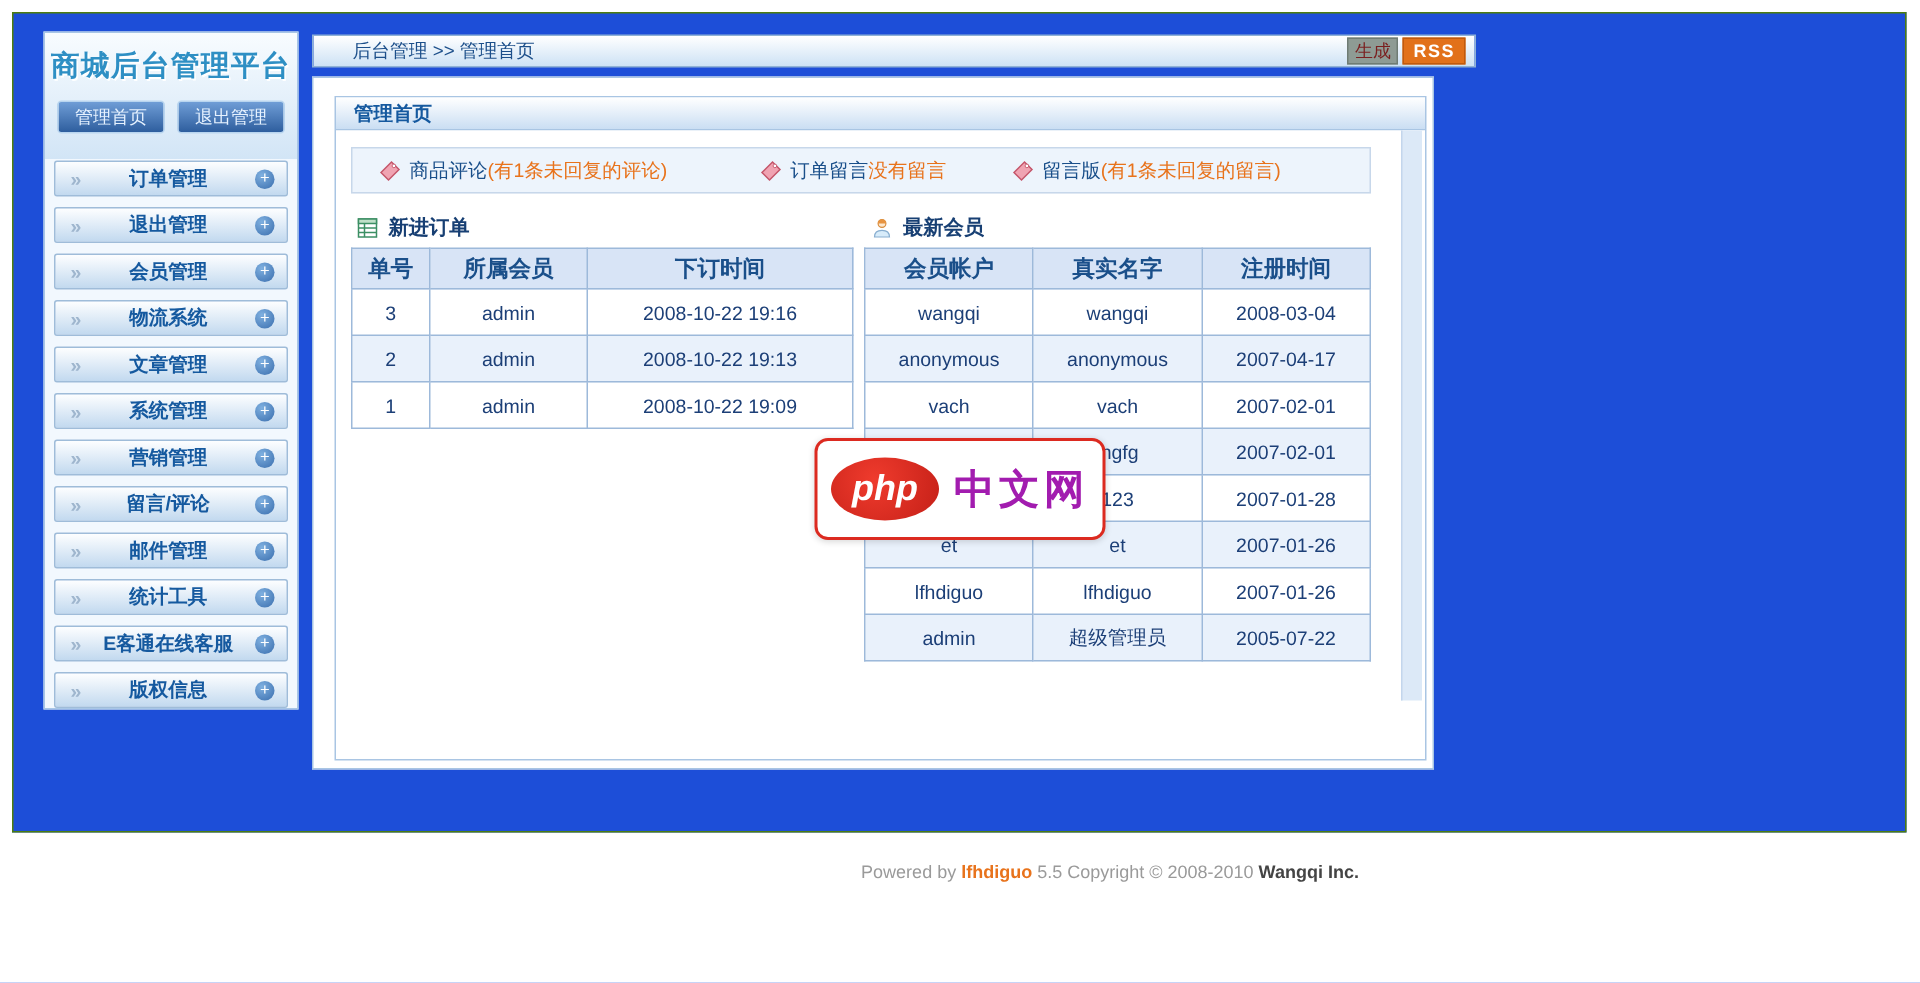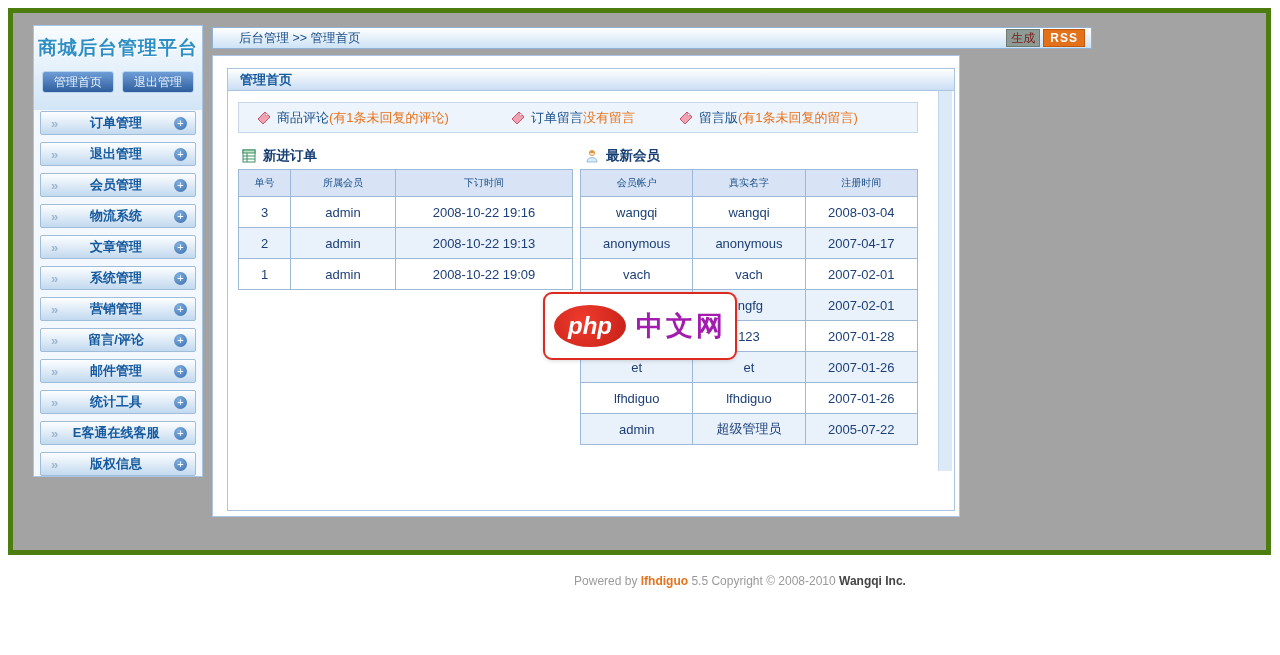--- a/index.html
+++ b/index.html
@@ -2,21 +2,21 @@
 <html><head>
 <meta charset="utf-8">
 <style>
   * { margin:0; padding:0; box-sizing:border-box; }
   html,body { width:1280px; height:655px; background:#ffffff;
     font-family:"Liberation Sans", sans-serif; font-size:13px; }
   body { position:relative; overflow:hidden; }
 
   
   .frame { position:absolute; left:8px; top:8px; width:1263px; height:547px;
-    background:#a3a3a3; border:5px solid #4d7c0f; }
+    background:#1d4ed8; border:1px solid #4d7c0f; }
 
   
   .sidebar { position:absolute; left:20px; top:12px; width:170px; height:452px;
     background:#f2f8fe; border:1px solid #a8c6e6; }
   .logo-box { padding-top:9px; height:84px; text-align:center;
     background:linear-gradient(#f8fcff,#d2e5f6); }
   .logo-title { color:#2e8fc4; font-size:19px; font-weight:bold; letter-spacing:1px;
     text-shadow:1px 1px 0 #ffffff; }
   .logo-btns { margin-top:10px; display:flex; justify-content:space-between; padding:0 8px; }
   .hdr-btn { width:72px; height:22px; font-size:12px; color:#e6f2ff; cursor:pointer;
@@ -26,21 +26,21 @@
   .menu-item { height:24px; margin:0 6px 7px 6px; display:flex; align-items:center;
     background:linear-gradient(#fdfeff,#c2d9ef); border:1px solid #9fbcd9; border-radius:2px;
     cursor:pointer; }
   .chev { color:#9fb6ce; font-weight:bold; font-size:13px; margin-left:10px; }
   .mlabel { flex:1; text-align:center; color:#15599f; font-weight:bold; font-size:13px; }
   .plus { width:13px; height:13px; margin-right:8px; border-radius:50%;
     background:radial-gradient(circle at 35% 30%, #7fb0e0, #3a6eae); color:#fff;
     font-size:11px; line-height:12px; text-align:center; }
 
   
-  .crumb-bar { position:absolute; left:199px; top:14px; width:880px; height:22px;
+  .crumb-bar { position:absolute; left:199px; top:14px; width:776px; height:22px;
     background:linear-gradient(#ffffff,#cde2f5); border:1px solid #8fb2d6;
     display:flex; align-items:center; }
   .crumb-text { color:#1c4f8a; font-size:12.5px; padding-left:26px; }
   .crumb-badges { margin-left:auto; margin-right:6px; display:flex; align-items:center; }
   .badge-gen { background:#8e9b94; color:#7a1e1e; border:1px solid #6f7c74;
     font-size:12px; padding:0 4px; line-height:16px; cursor:pointer; }
   .badge-rss { background:#e2711a; color:#ffffff; border:1px solid #c05a0e;
     font-size:12px; font-weight:bold; padding:0 6px; line-height:16px; margin-left:3px;
     letter-spacing:1px; cursor:pointer; }
 
@@ -65,21 +65,21 @@
   .tag-icon { width:14px; height:14px; margin-right:6px; }
   .n1 { margin-left:18px; } .n2 { margin-left:62px; } .n3 { margin-left:44px; }
 
   .sec-title { position:absolute; top:56px; display:flex; align-items:center;
     color:#173f73; font-weight:bold; font-size:13.5px; }
   .sec-title .sicon { margin-right:7px; display:inline-flex; }
   .orders-title { left:14px; }
   .members-title { left:357px; }
 
   table.data { border-collapse:collapse; position:absolute; background:#ffffff; }
-  table.data th { background:#d8e4f6; color:#1a4f8a; font-weight:normal; font-size:10px;
+  table.data th { background:#d8e4f6; color:#1a4f8a; font-weight:bold; font-size:15px;
     height:27px; border:1px solid #9db9da; }
   table.data td { text-align:center; color:#1c3f77; font-size:13px; height:31px;
     border:1px solid #9db9da; }
   table.data tr:nth-child(even) td { background:#e9f1fb; }
   .orders-table { left:10px; top:78px; width:335px; }
   .orders-table th:nth-child(1), .orders-table td:nth-child(1){ width:52px; }
   .orders-table th:nth-child(2), .orders-table td:nth-child(2){ width:105px; }
   .members-table { left:352px; top:78px; width:338px; }
   .members-table th, .members-table td { width:33.3%; }
 

